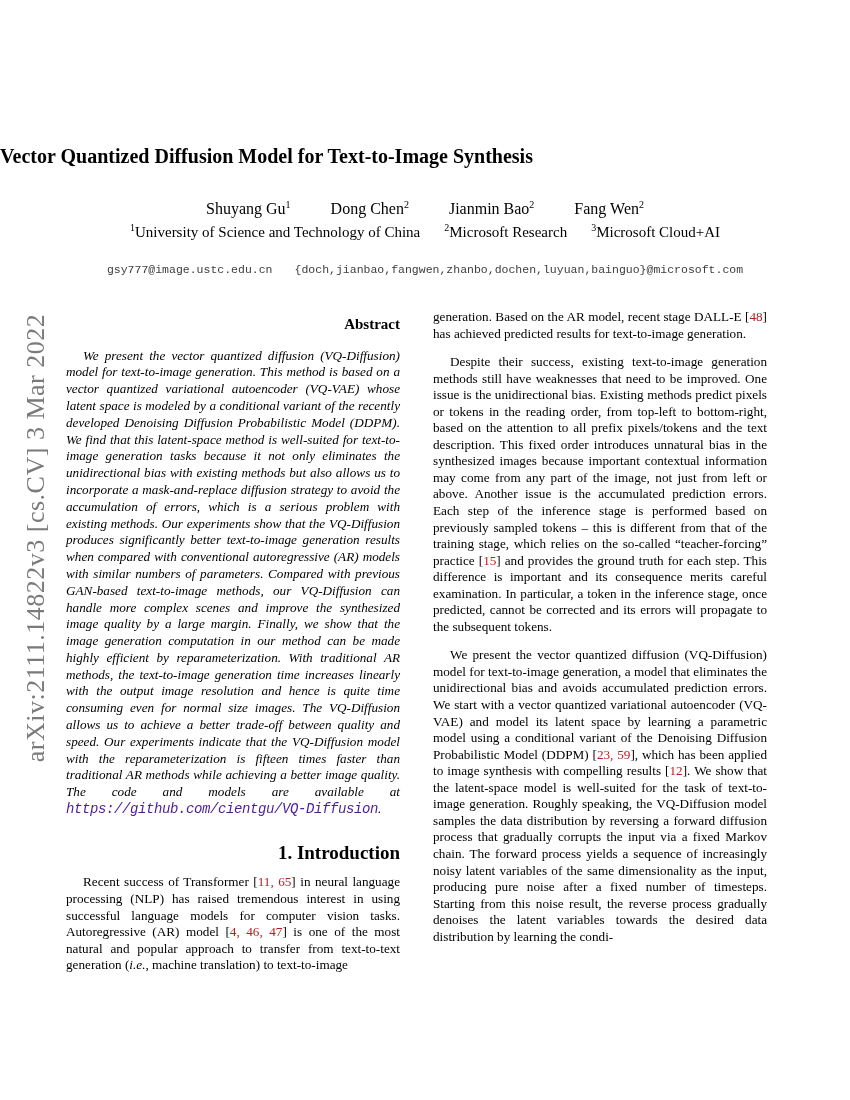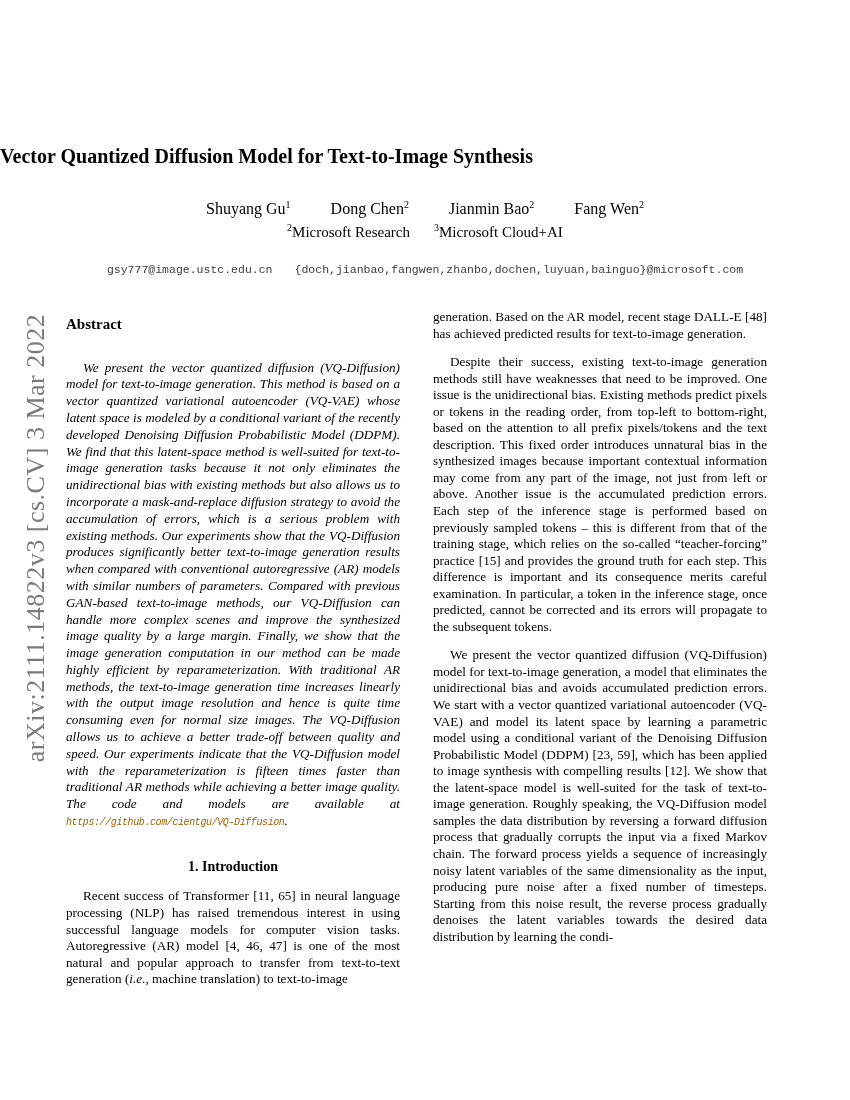--- a/index.html
+++ b/index.html
@@ -46,42 +46,42 @@
   .col {
     position: absolute;
     width: 334px;
     font-size: 13.2px;
     line-height: 16.55px;
     text-align: justify;
   }
   .col-left  { left: 66px;  top: 316px; }
   .col-right { left: 433px; top: 309px; }
   .abstract-heading {
-    text-align: left;
+    text-align: right;
     font-size: 15px; font-weight: bold;
-    margin-bottom: 27px;
+    margin-bottom: 15px;
   }
   .abstract-body {
     font-style: italic;
     line-height: 16.8px;
   }
   .section-heading {
-    font-size: 14px; font-weight: bold;
-    text-align: center;
+    font-size: 19px; font-weight: bold;
+    text-align: right;
     margin-top: 27px; margin-bottom: 13px;
   }
   p.body-par { margin: 0; }
   p.body-par + p.body-par { margin-top: 12px; }
   .indent { text-indent: 17px; }
-  .run-cite { color: #000000; }
+  .run-cite { color: #b91c1c; }
   .run-url {
     font-family: "Liberation Mono", monospace;
     font-style: italic;
-    color: #a16207;
-    font-size: 10px;
+    color: #4c1d95;
+    font-size: 14px;
     letter-spacing: -0.4px;
   }
   .run-i { font-style: italic; }
 </style>
 </head>
 <body>
 
 <div>
 
   <div class="watermark">arXiv:2111.14822v3  [cs.CV]  3 Mar 2022</div>
@@ -89,20 +89,21 @@
   <div class="title">Vector Quantized Diffusion Model for Text-to-Image Synthesis</div>
 
   <div class="author-block">
     <div class="author-row">
         <span>Shuyang Gu<sup>1</sup></span>
         <span>Dong Chen<sup>2</sup></span>
         <span>Jianmin Bao<sup>2</sup></span>
         <span>Fang Wen<sup>2</sup></span>
       </div>
     <div class="affil-row">
+        <span><sup>1</sup>University of Science and Technology of China</span>
         <span><sup>2</sup>Microsoft Research</span>
         <span><sup>3</sup>Microsoft Cloud+AI</span>
       </div>
   </div>
 
   <div class="email-row"><span>gsy777@image.ustc.edu.cn</span><span class="gap"></span><span>{doch,jianbao,fangwen,zhanbo,dochen,luyuan,bainguo}@microsoft.com</span></div>
 
   <div class="col col-left">
     <div class="abstract-heading">Abstract</div>
     <p class="body-par abstract-body indent"><span>We present the vector quantized diffusion (VQ-Diffusion) model for text-to-image generation. This method is based on a vector quantized variational autoencoder (VQ-VAE) whose latent space is modeled by a conditional variant of the recently developed Denoising Diffusion Probabilistic Model (DDPM). We find that this latent-space method is well-suited for text-to-image generation tasks because it not only eliminates the unidirectional bias with existing methods but also allows us to incorporate a mask-and-replace diffusion strategy to avoid the accumulation of errors, which is a serious problem with existing methods. Our experiments show that the VQ-Diffusion produces significantly better text-to-image generation results when compared with conventional autoregressive (AR) models with similar numbers of parameters. Compared with previous GAN-based text-to-image methods, our VQ-Diffusion can handle more complex scenes and improve the synthesized image quality by a large margin. Finally, we show that the image generation computation in our method can be made highly efficient by reparameterization. With traditional AR methods, the text-to-image generation time increases linearly with the output image resolution and hence is quite time consuming even for normal size images. The VQ-Diffusion allows us to achieve a better trade-off between quality and speed. Our experiments indicate that the VQ-Diffusion model with the reparameterization is fifteen times faster than traditional AR methods while achieving a better image quality. The code and models are available at </span><span class="run-url">https://github.com/cientgu/VQ-Diffusion</span><span>.</span></p>

